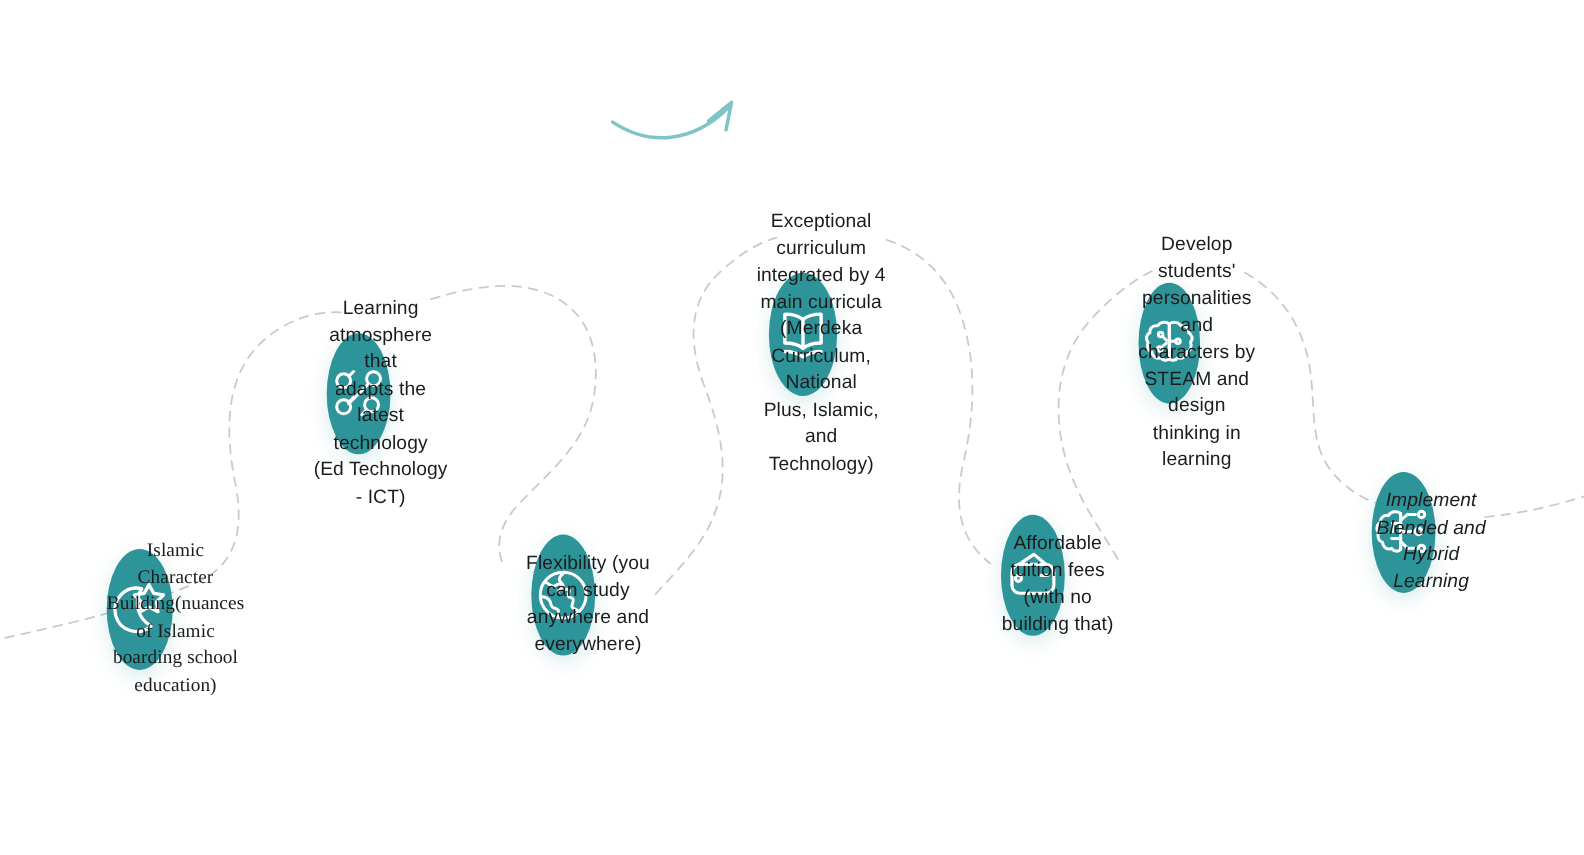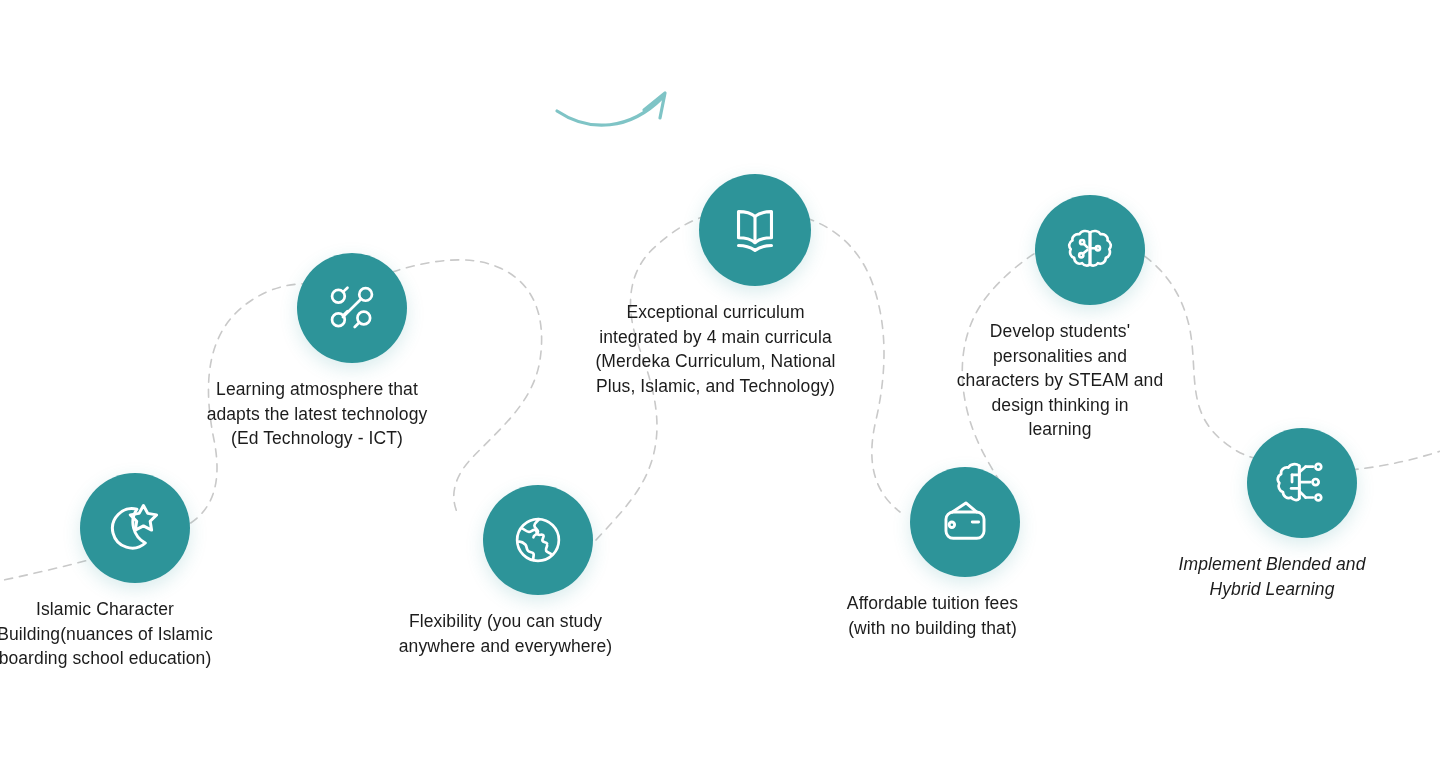--- a/index.html
+++ b/index.html
@@ -22,21 +22,21 @@
     position: absolute;
     left: 0;
     top: 0;
     width: 1440px;
     height: 777px;
     pointer-events: none;
   }
   .node {
     position: absolute;
     display: flex;
-    flex-direction: column;
+    flex-direction: row;
     align-items: center;
   }
   .bubble {
     border-radius: 50%;
     background: #2D9499;
     display: flex;
     align-items: center;
     justify-content: center;
     box-shadow: 0 6px 18px rgba(45,148,153,0.18);
   }
@@ -68,21 +68,21 @@
       <path d="M 1132,248 C 1160,264 1182,290 1190,330 C 1198,374 1186,412 1224,442 C 1236,452 1248,457 1258,459"></path>
       <path d="M 1350,470 C 1390,466 1420,458 1450,448"></path>
     </g>
 
     <g>
       <path d="M 557,111 C 590,133 630,130 662,98" fill="none" stroke="#7FC4C6" stroke-width="3.2" stroke-linecap="round"></path>
       <path d="M 644,110 L 665,93 L 660,118" fill="none" stroke="#7FC4C6" stroke-width="3.2" stroke-linecap="round" stroke-linejoin="round"></path>
     </g>
   </svg>
 
-  <div class="node" style="left:80px; top:473px; width:110px;">
+  <div class="node" style="left:97px; top:473px; width:110px;font-family:Liberation Serif, serif;">
     <div class="bubble" style="width: 110px; height: 110px; background: rgb(45, 148, 153);">
       <span>
         <svg width="60" height="60" viewBox="0 0 64 64" fill="none" stroke="#ffffff" stroke-width="3.2" stroke-linecap="round" stroke-linejoin="round">
           <path d="M34 12a21 21 0 1 0 9 36 25 25 0 0 1-9-36z"></path>
           <path d="M41 8l4.6 8.4 9.4 1.6-6.8 6.8 1.5 9.4-8.7-4.4-8.7 4.4 1.5-9.4-6.8-6.8 9.4-1.6z"></path>
         </svg>
       </span>
     </div>
     <div class="caption" style="width: 230px; margin-left: -60px; color: rgb(28, 28, 28);">Islamic Character
 Building(nuances of Islamic

